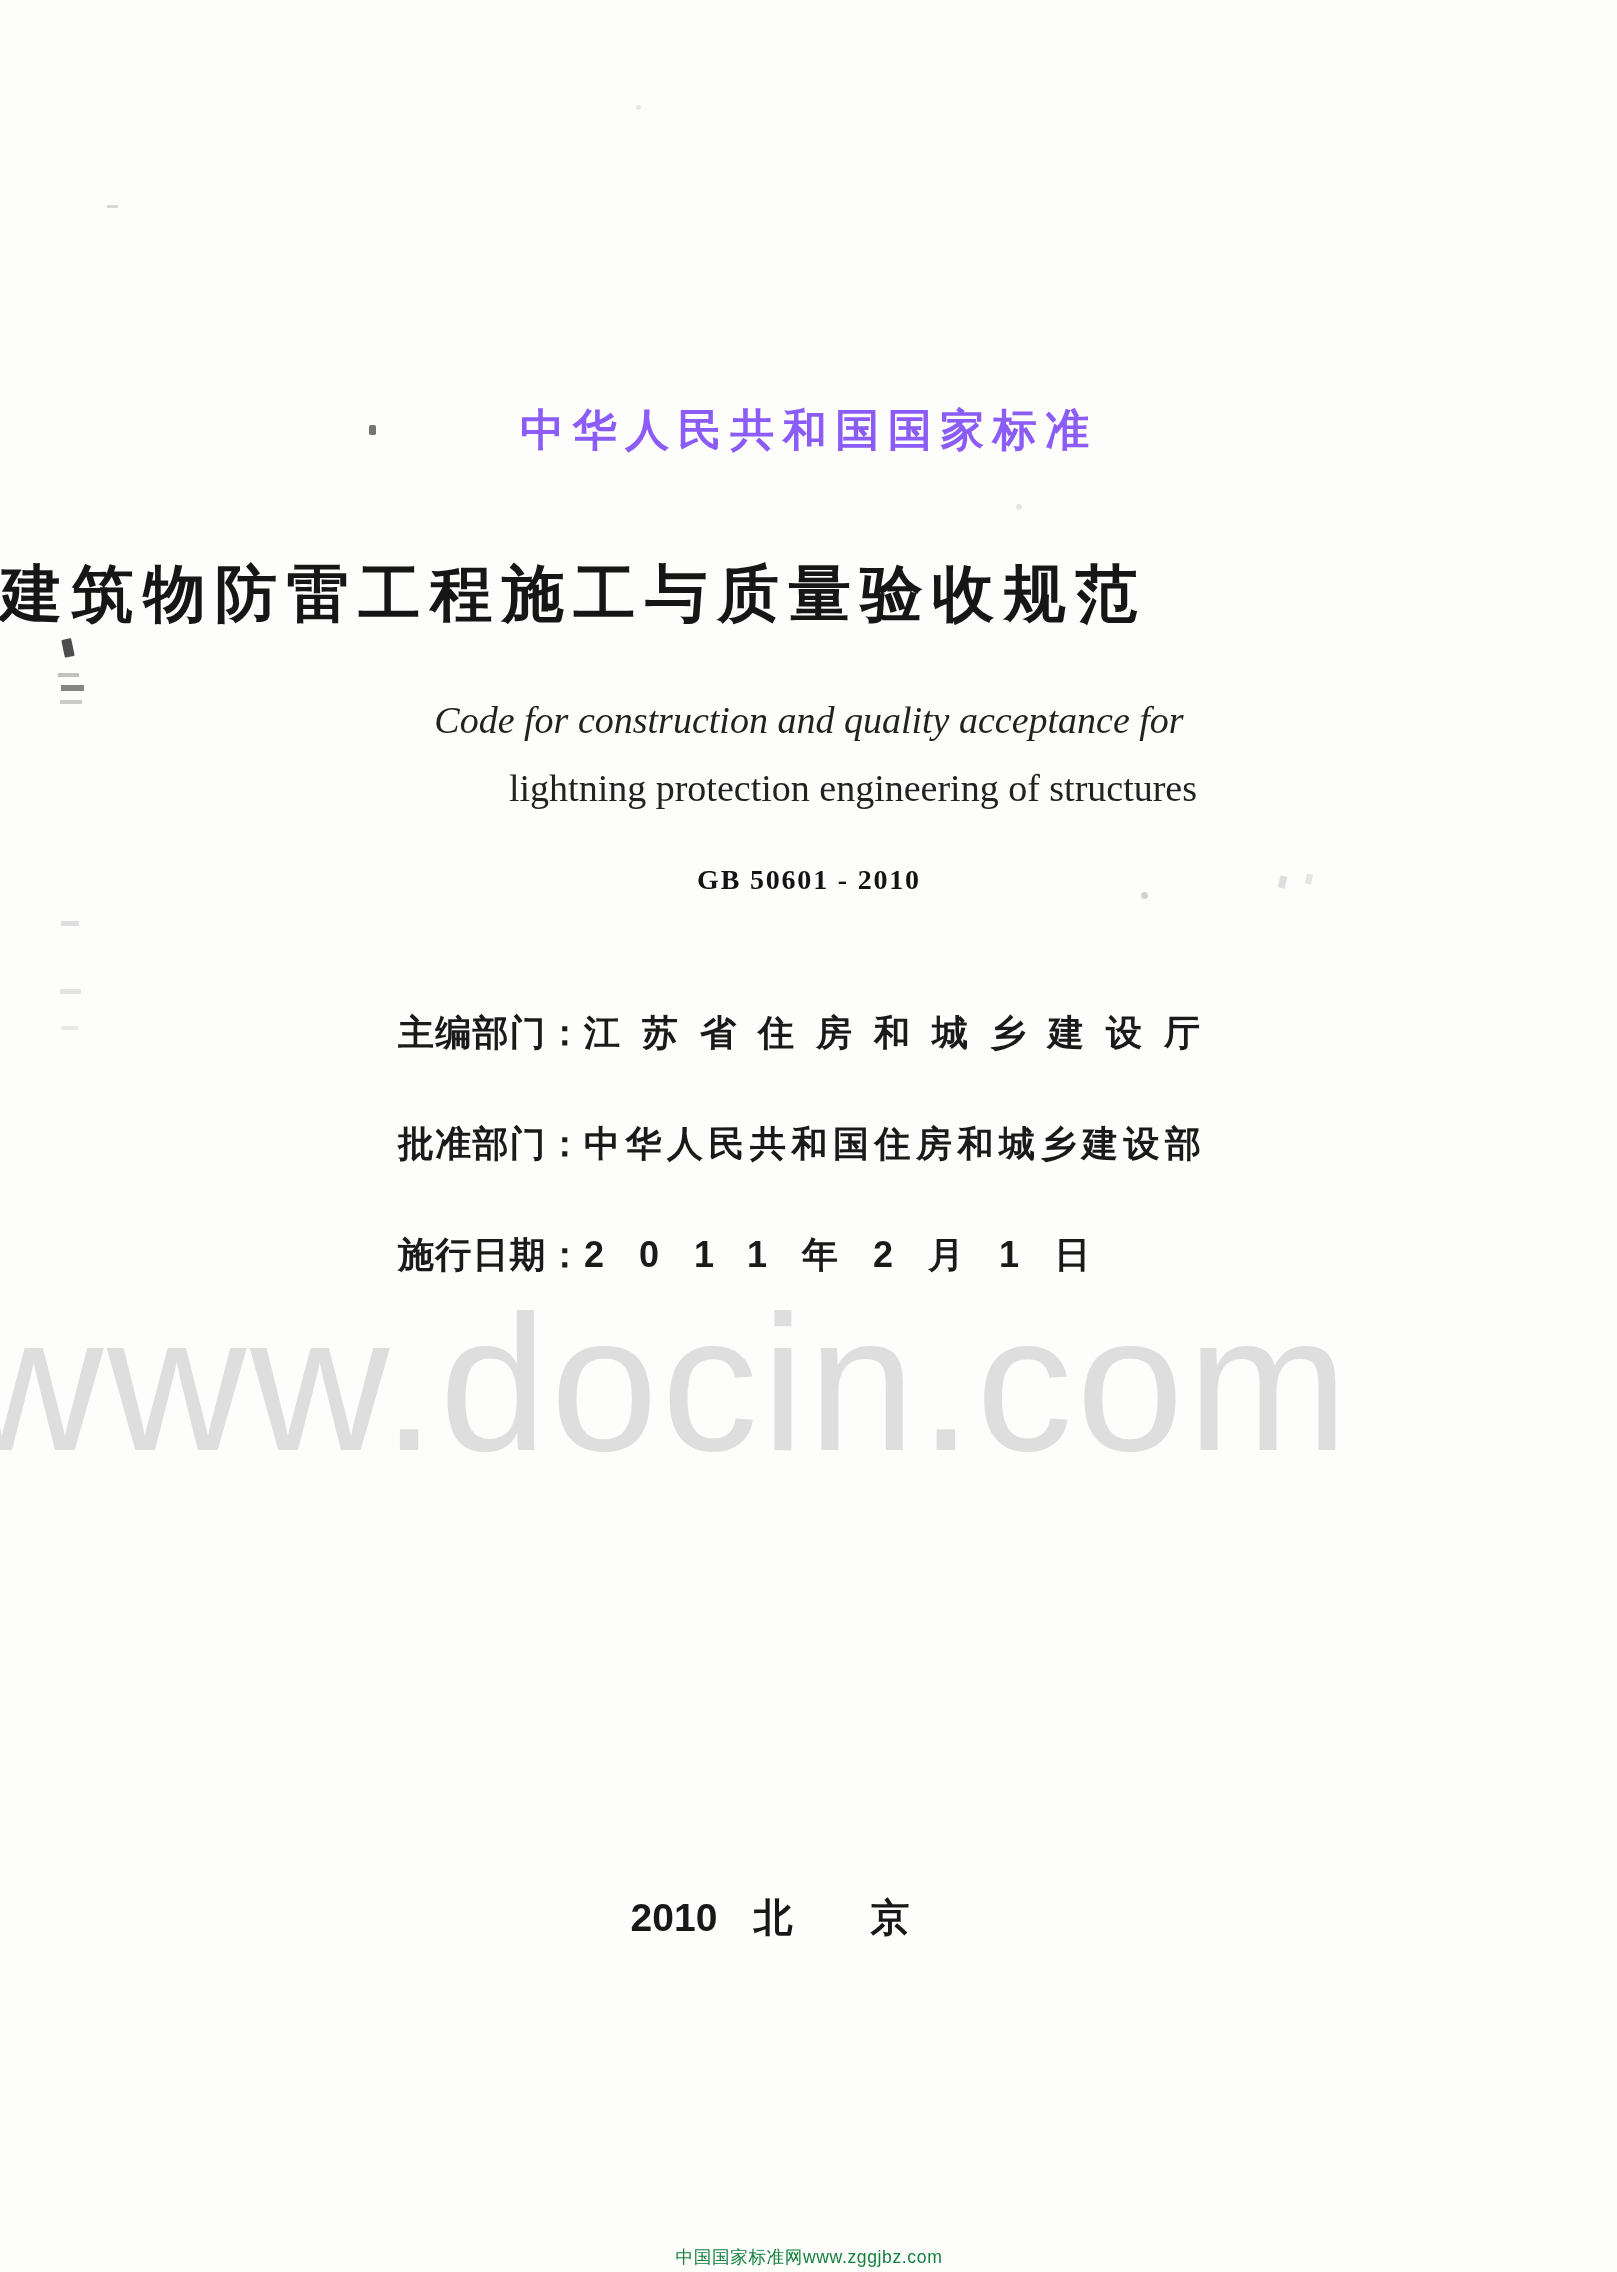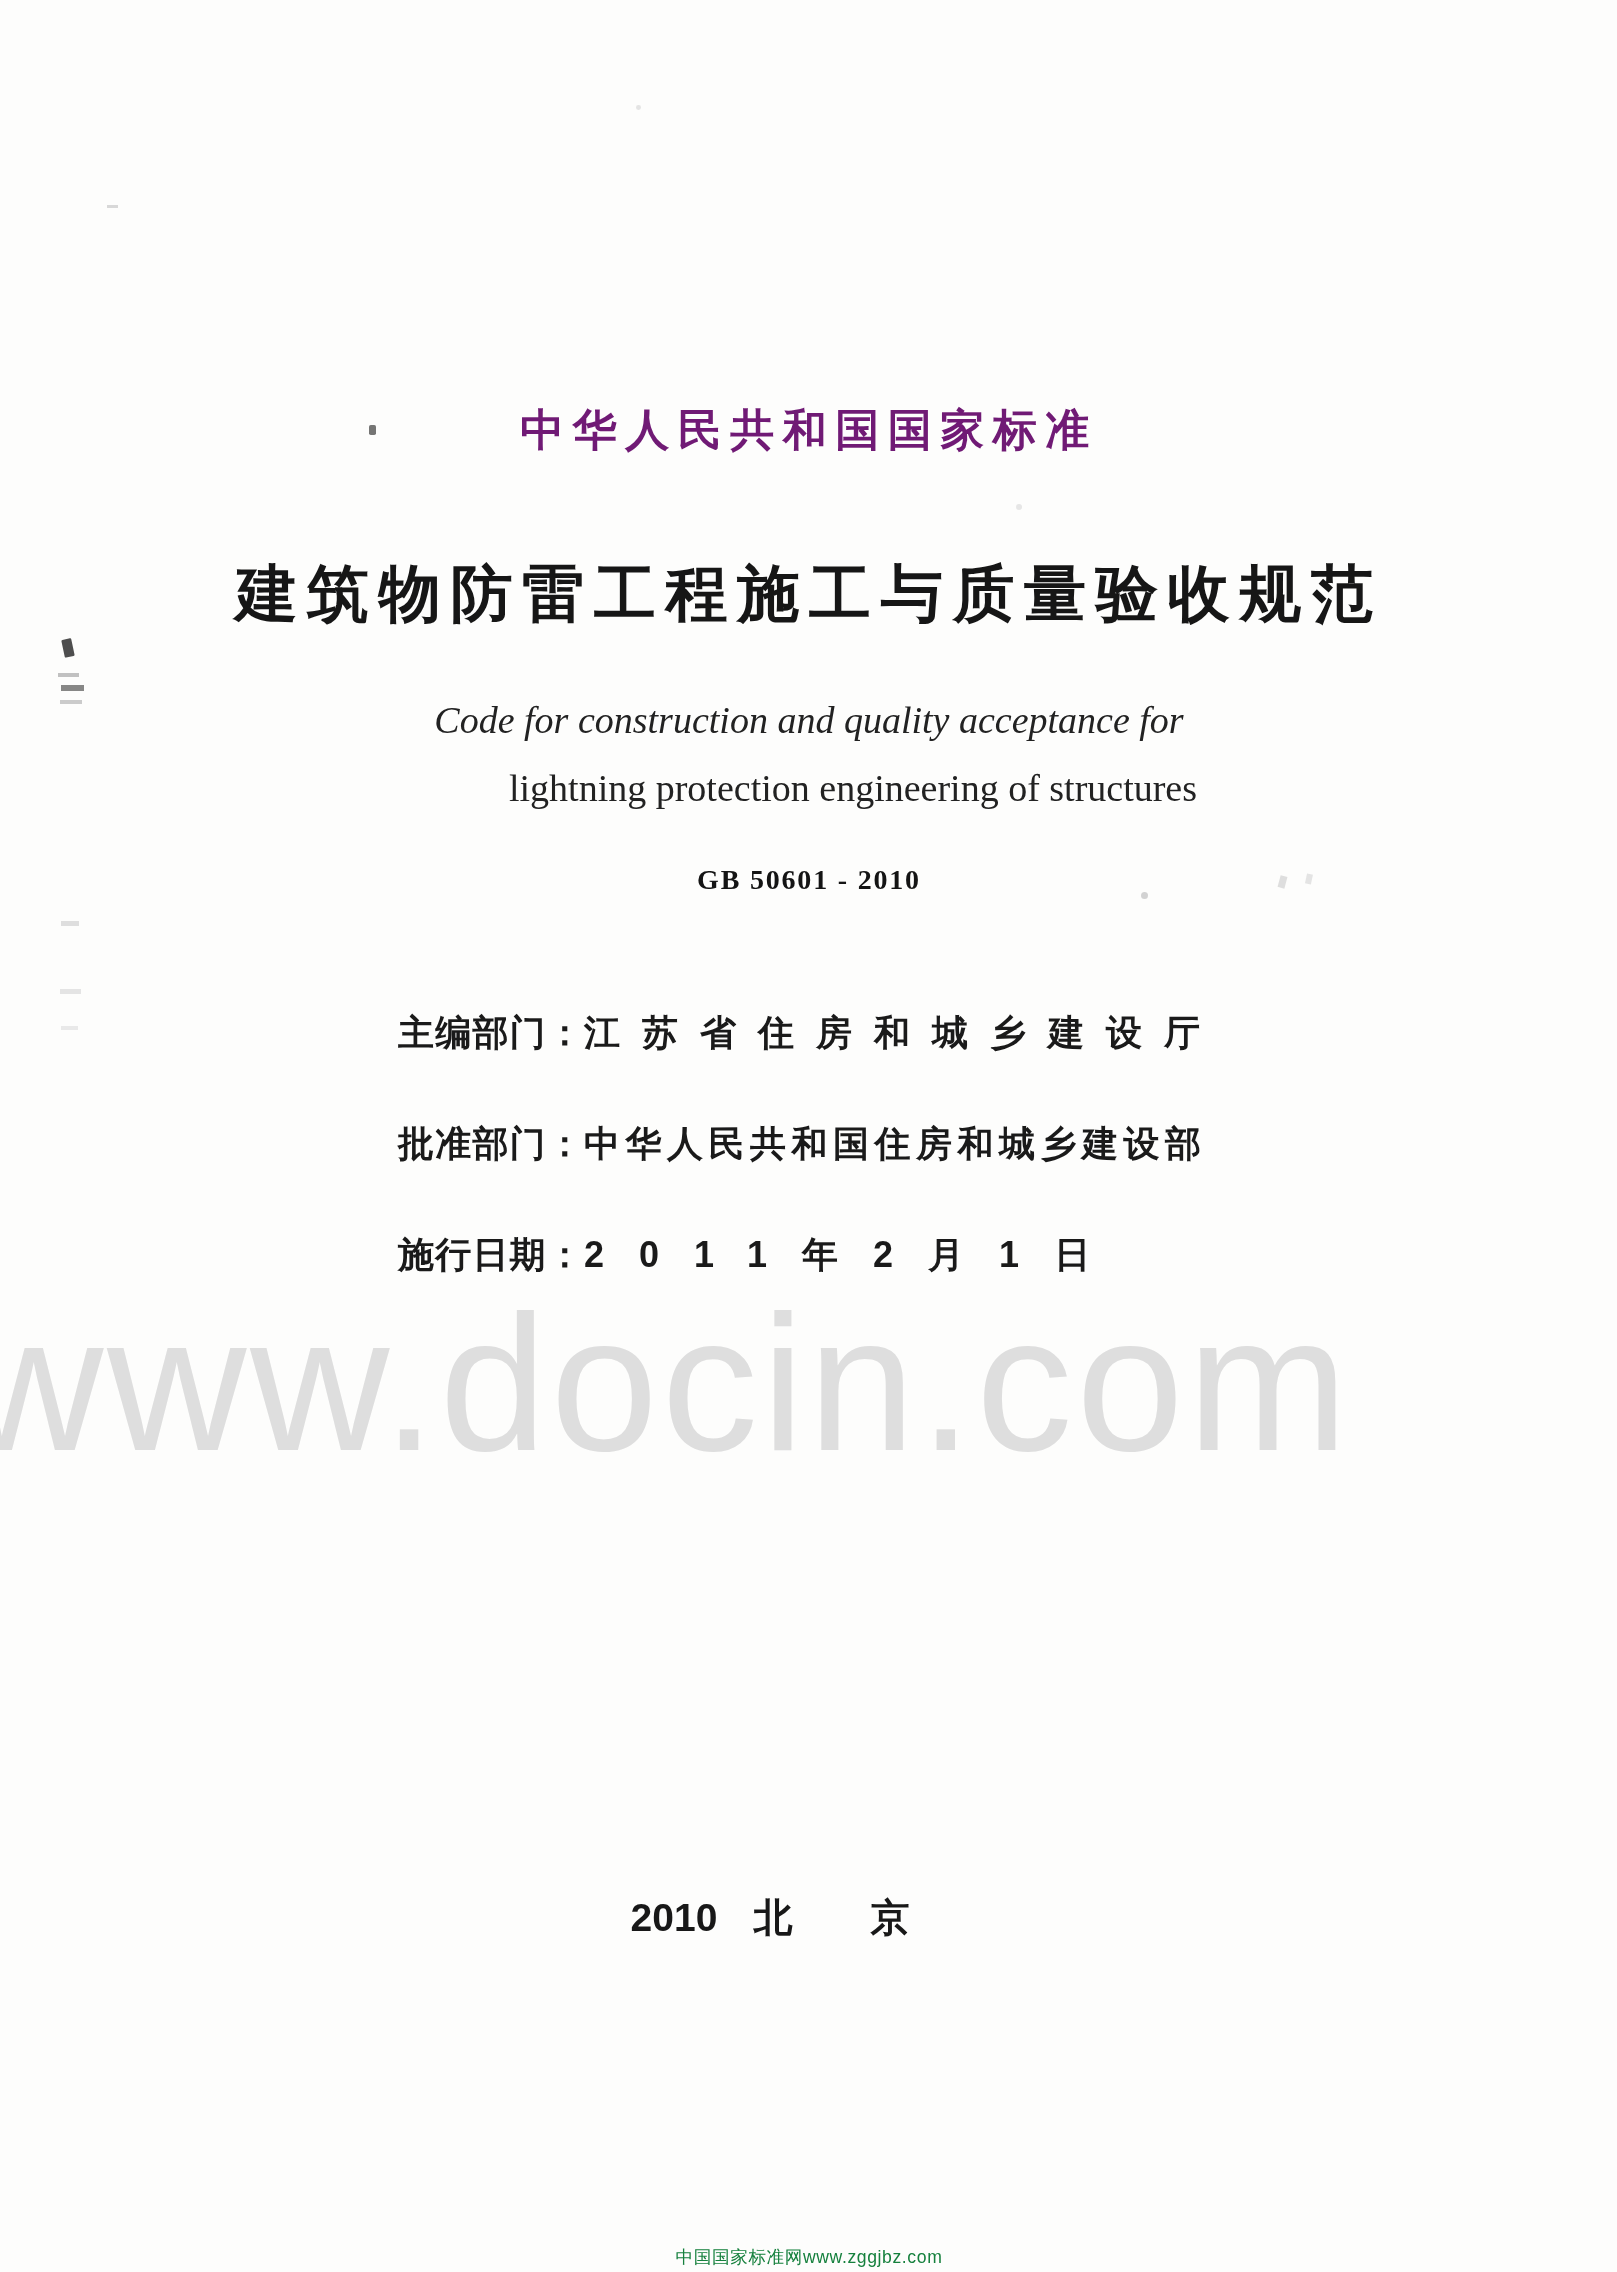--- a/index.html
+++ b/index.html
@@ -13,27 +13,27 @@
   }
 
   .std-label {
     position: absolute;
     top: 401px; left: 0; width: 100%;
     text-align: center;
     font-family: "Liberation Sans", "DejaVu Sans", sans-serif;
     font-weight: bold;
     font-size: 44px;
     letter-spacing: 8.5px;
-    color: #701a75;
+    color: #8b5cf6;
   }
   .title-zh {
     position: absolute;
     top: 552px; left: 0; width: 100%;
     margin: 0;
-    text-align: center;
+    text-align: left;
     font-family: Liberation Mono, monospace;
     font-weight: bold;
     font-size: 62px;
     letter-spacing: 9.7px;
     color: #161616;
   }
   .title-en {
     position: absolute;
     left: 0; width: 100%;
     text-align: center;

